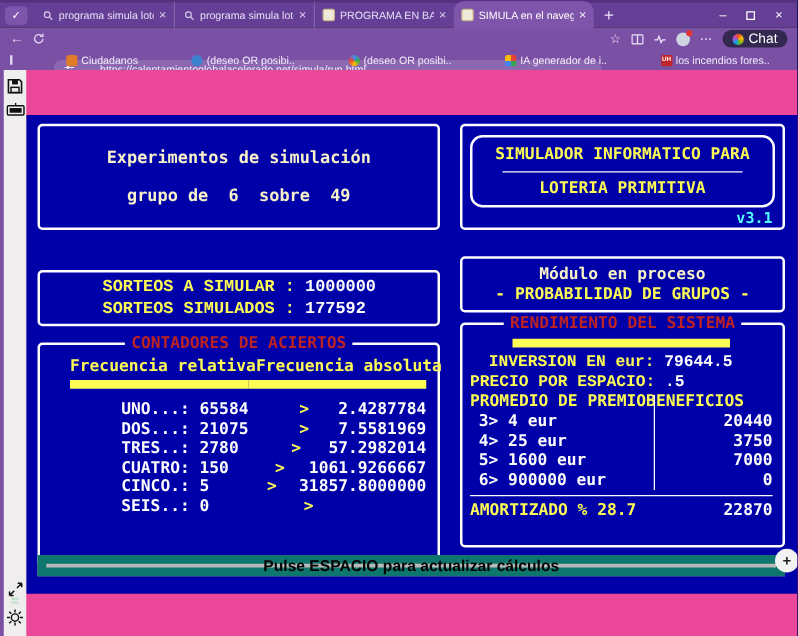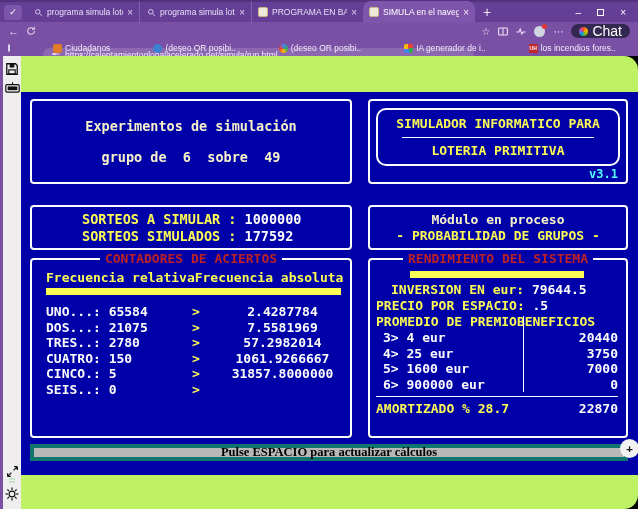--- a/index.html
+++ b/index.html
@@ -20,39 +20,39 @@
   .tab .t-close{font-size:10px;opacity:.9;}
   .t-ico{flex:none;width:10px;height:10px;display:flex;align-items:center;justify-content:center;}
   .favicon{width:10px;height:10px;border-radius:2px;background:#efe9da;border:1px solid #c9b98a;}
   .newtab{color:#e9def7;font-size:14px;margin-left:8px;flex:none;}
   .win-controls{margin-left:auto;display:flex;align-items:center;gap:16px;color:#fff;font-size:10px;padding-right:12px;}
   .maxbox{width:7px;height:7px;border:1px solid #fff;display:inline-block;}
 
   .toolbar{height:18px;background:#7a50a5;display:flex;align-items:center;gap:7px;padding:0 8px;}
   .navbtn{color:#e3d6f4;font-size:11px;line-height:1;}
   .addr{flex:1;height:14px;background:rgba(255,255,255,.14);border-radius:7px;display:flex;align-items:center;
-    gap:5px;padding:0 8px;color:#f3ecfc;font-size:8.5px;overflow:hidden;margin-top:48px;}
+    gap:20px;padding:0 8px;color:#f3ecfc;font-size:8.5px;overflow:hidden;margin-top:48px;}
   .addr .url{overflow:hidden;}
   .tool-icons{display:flex;align-items:center;gap:8px;color:#efe6fb;font-size:10px;}
   .avatar{width:11px;height:11px;border-radius:50%;background:#cfd6e2;position:relative;flex:none;}
   .avatar::after{content:"";position:absolute;right:-2px;top:-2px;width:5px;height:5px;border-radius:50%;background:#e03535;}
   .chat-pill{height:14px;background:#332850;border-radius:7px;display:flex;align-items:center;gap:4px;
-    padding:0 8px;color:#fff;font-size:14px;flex:none;}
+    padding:0 8px;color:#fff;font-size:11px;flex:none;}
   .chat-logo{width:9px;height:9px;border-radius:50%;
     background:conic-gradient(#f25022,#ffb900,#7fba00,#00a4ef,#b14bd6,#f25022);}
 
   .bookmarksbar{height:16px;background:#7a50a5;display:flex;align-items:center;gap:9px;padding:0 8px;
     font-size:8.5px;color:#f3ecfc;overflow:hidden;}
   .bm{display:flex;align-items:center;gap:3px;white-space:nowrap;flex:none;margin-left:34px;}
   .bm-ico{width:9px;height:9px;border-radius:2px;flex:none;}
   .bm-window{width:10px;height:8px;border:1px solid #ded4ee;border-radius:1px;}
   .bm-uh{background:#c0262a;color:#fff;font-size:5px;font-weight:bold;display:flex;align-items:center;justify-content:center;border-radius:1px;}
 
   
-  .page{position:relative;width:638px;height:453px;background:#bef264;border-radius:14px;}
+  .page{position:relative;width:638px;height:453px;background:#ec4899;}
   .rail{position:absolute;left:0;top:0;width:21px;height:453px;background:#efeded;border-left:3px solid #7a50a5;
     display:flex;flex-direction:column;align-items:center;z-index:2;}
   .rail-btn{margin-top:6px;}
   .rail .grow{flex:1;}
   .rail-ext{width:7px;height:6px;opacity:.5;margin-bottom:3px;display:flex;flex-direction:column;align-items:center;gap:1px;}
   .rail-ext i{display:block;width:6px;height:2px;background:#9fd6a8;}
   .gear-btn{margin-bottom:8px;}
 
   
   .dos{position:absolute;left:21px;top:36px;width:617px;height:383px;background:#0000a8;overflow:hidden;
@@ -62,54 +62,54 @@
   .val{color:#fcfcfc;}
 
   #box-exp{left:9px;top:7px;width:322px;height:85px;display:flex;flex-direction:column;justify-content:center;
     gap:15px;text-align:center;color:#f6f1c8;font-size:13.5px;}
   #box-sim{left:347px;top:7px;width:260px;height:85px;}
   .sim-inner{position:absolute;left:6px;right:6px;top:7px;height:58px;border:2px solid #fcfcfc;border-radius:10px;
     color:#fcfc54;font-size:13px;text-align:center;display:flex;flex-direction:column;justify-content:space-evenly;align-items:center;}
   .sim-divider{height:1px;background:#fcfcfc;width:80%;}
   .version{position:absolute;right:8px;bottom:1px;color:#54fcfc;font-size:12px;}
 
-  #box-sorteos{left:9px;top:113px;width:322px;height:45px;font-size:13.5px;display:flex;flex-direction:column;
-    justify-content:center;padding-left:50px;line-height:17px;}
+  #box-sorteos{left:9px;top:124px;width:322px;height:45px;font-size:13.5px;display:flex;flex-direction:column;
+    justify-content:center;padding-left:50px;line-height:17px;font-family:Liberation Mono, monospace;}
   #box-mod{left:347px;top:113px;width:260px;height:45px;font-size:13px;text-align:center;display:flex;
     flex-direction:column;justify-content:center;line-height:16px;}
   #box-mod .m1{color:#f6f1c8;}
   #box-mod .m2{color:#fcfc54;}
 
   .box-title{position:absolute;top:-9px;left:50%;transform:translateX(-50%);background:#0000a8;padding:0 5px;
     color:#bd2323;font-size:13px;}
 
-  #box-cont{left:9px;top:166px;width:322px;height:180px;font-size:13px;padding:10px 9px 0 14px;}
+  #box-cont{left:9px;top:182px;width:322px;height:180px;font-size:13px;padding:10px 9px 0 24px;}
   .c-heads{display:flex;justify-content:space-between;color:#fcfc54;}
   .c-bars{display:flex;justify-content:space-between;margin-top:3px;}
   .c-bars i{width:148px;height:7px;background:#fcfc54;}
-  .c-row{display:flex;line-height:15.5px;}
+  .c-row{display:flex;line-height:15.5px;margin-left:41px;}
   .c-row.rfirst{margin-top:9px;}
   .c-left{width:146px;}
   .c-sep{width:32px;color:#fcfc54;}
   .c-right{flex:1;text-align:center;}
 
   #box-rend{left:347px;top:166px;width:260px;height:180px;font-size:13px;padding:7px 8px 0 6px;}
   .r-titlebar{width:174px;height:7px;background:#fcfc54;margin:4px auto 4px;}
-  .r-line{line-height:16px;}
+  .r-line{line-height:16px;font-family:Liberation Mono, monospace;}
   .r-inv{padding-left:15px;}
   .r-table{position:relative;}
   .r-vline{position:absolute;left:147px;top:2px;bottom:0;width:1px;background:#fcfcfc;}
   .r-head{display:flex;justify-content:flex-start;color:#fcfc54;line-height:16px;}
   .r-row{display:flex;justify-content:space-between;line-height:15.5px;padding-left:7px;}
   .r-hline{height:1px;background:#fcfcfc;margin-top:4px;}
   .r-amort{display:flex;justify-content:space-between;line-height:24px;}
 
-  .statusbar{position:absolute;left:9px;top:352px;width:598px;height:17px;background:#b8b8b8;border:4px solid #0f766e;
+  .statusbar{position:absolute;left:9px;top:352px;width:598px;height:17px;background:#b8b8b8;border:7px solid #0f766e;
     color:#000;font-size:12.5px;display:flex;align-items:center;justify-content:center;
-    font-family:Liberation Serif, serif;font-weight:bold;}
+    font-family:Liberation Sans, sans-serif;font-weight:bold;}
   .fs-knob{position:absolute;left:599px;top:347px;width:19px;height:19px;border-radius:50%;background:#f2f2f2;
     color:#1a1a1a;font-size:11px;display:flex;align-items:center;justify-content:center;font-weight:bold;}
 
   svg{display:block;}
 </style>
 </head>
 <body>
 
 <div class="tabbar">
   <div class="tab-actions">

